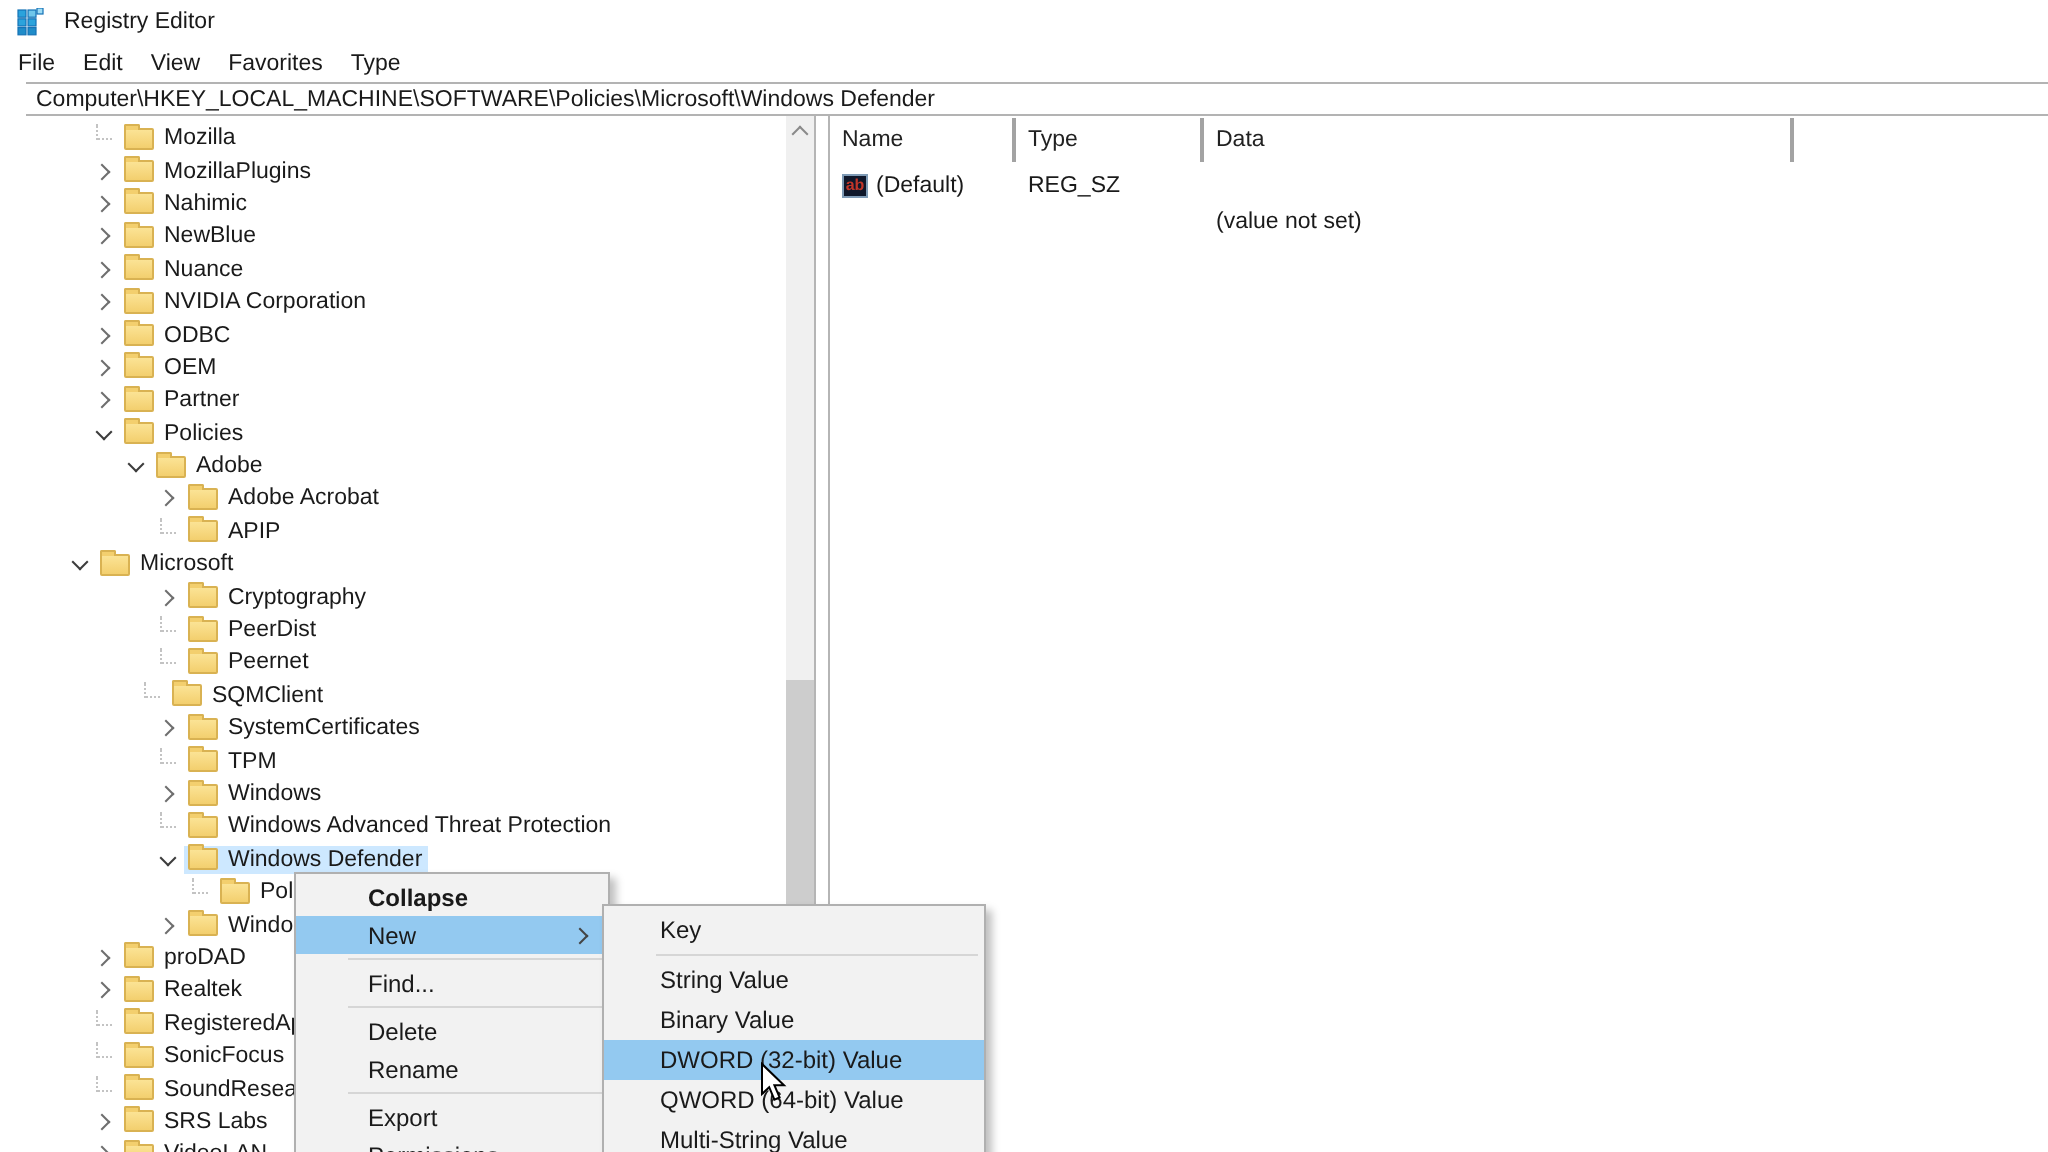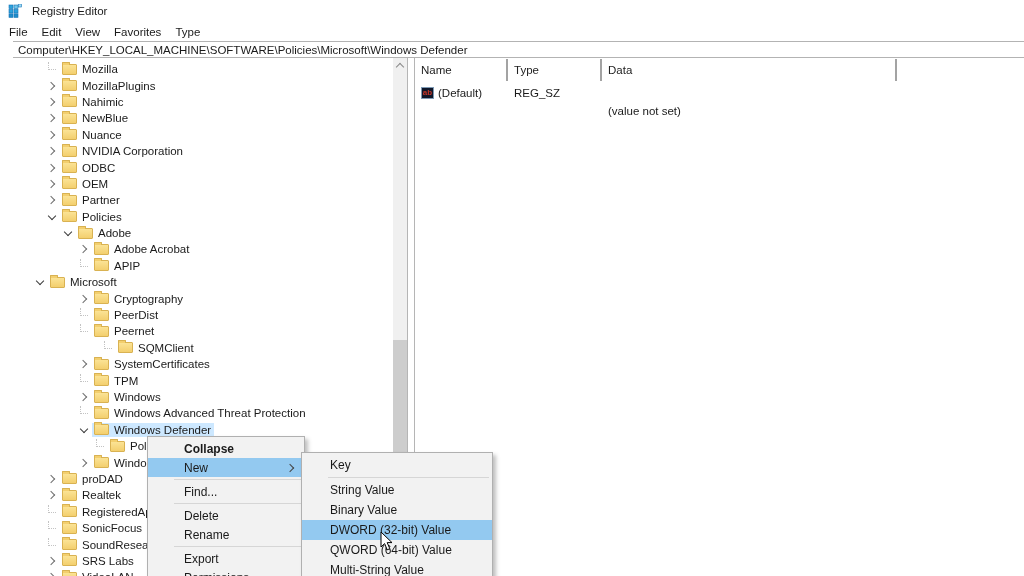--- a/index.html
+++ b/index.html
@@ -238,21 +238,21 @@
     </div>
     <div class="trow" style="padding-left: 76px;">
       <span class="slot">
         <span class="conn"></span>
       </span>
       <span class="fwrap">
         <span class="folder"></span>
         <span class="tlbl">Peernet</span>
       </span>
     </div>
-    <div class="trow" style="padding-left: 100px;">
+    <div class="trow" style="padding-left: 68px;">
       <span class="slot">
         <span class="conn"></span>
       </span>
       <span class="fwrap">
         <span class="folder"></span>
         <span class="tlbl">SQMClient</span>
       </span>
     </div>
     <div class="trow" style="padding-left: 76px;">
       <span class="slot">

